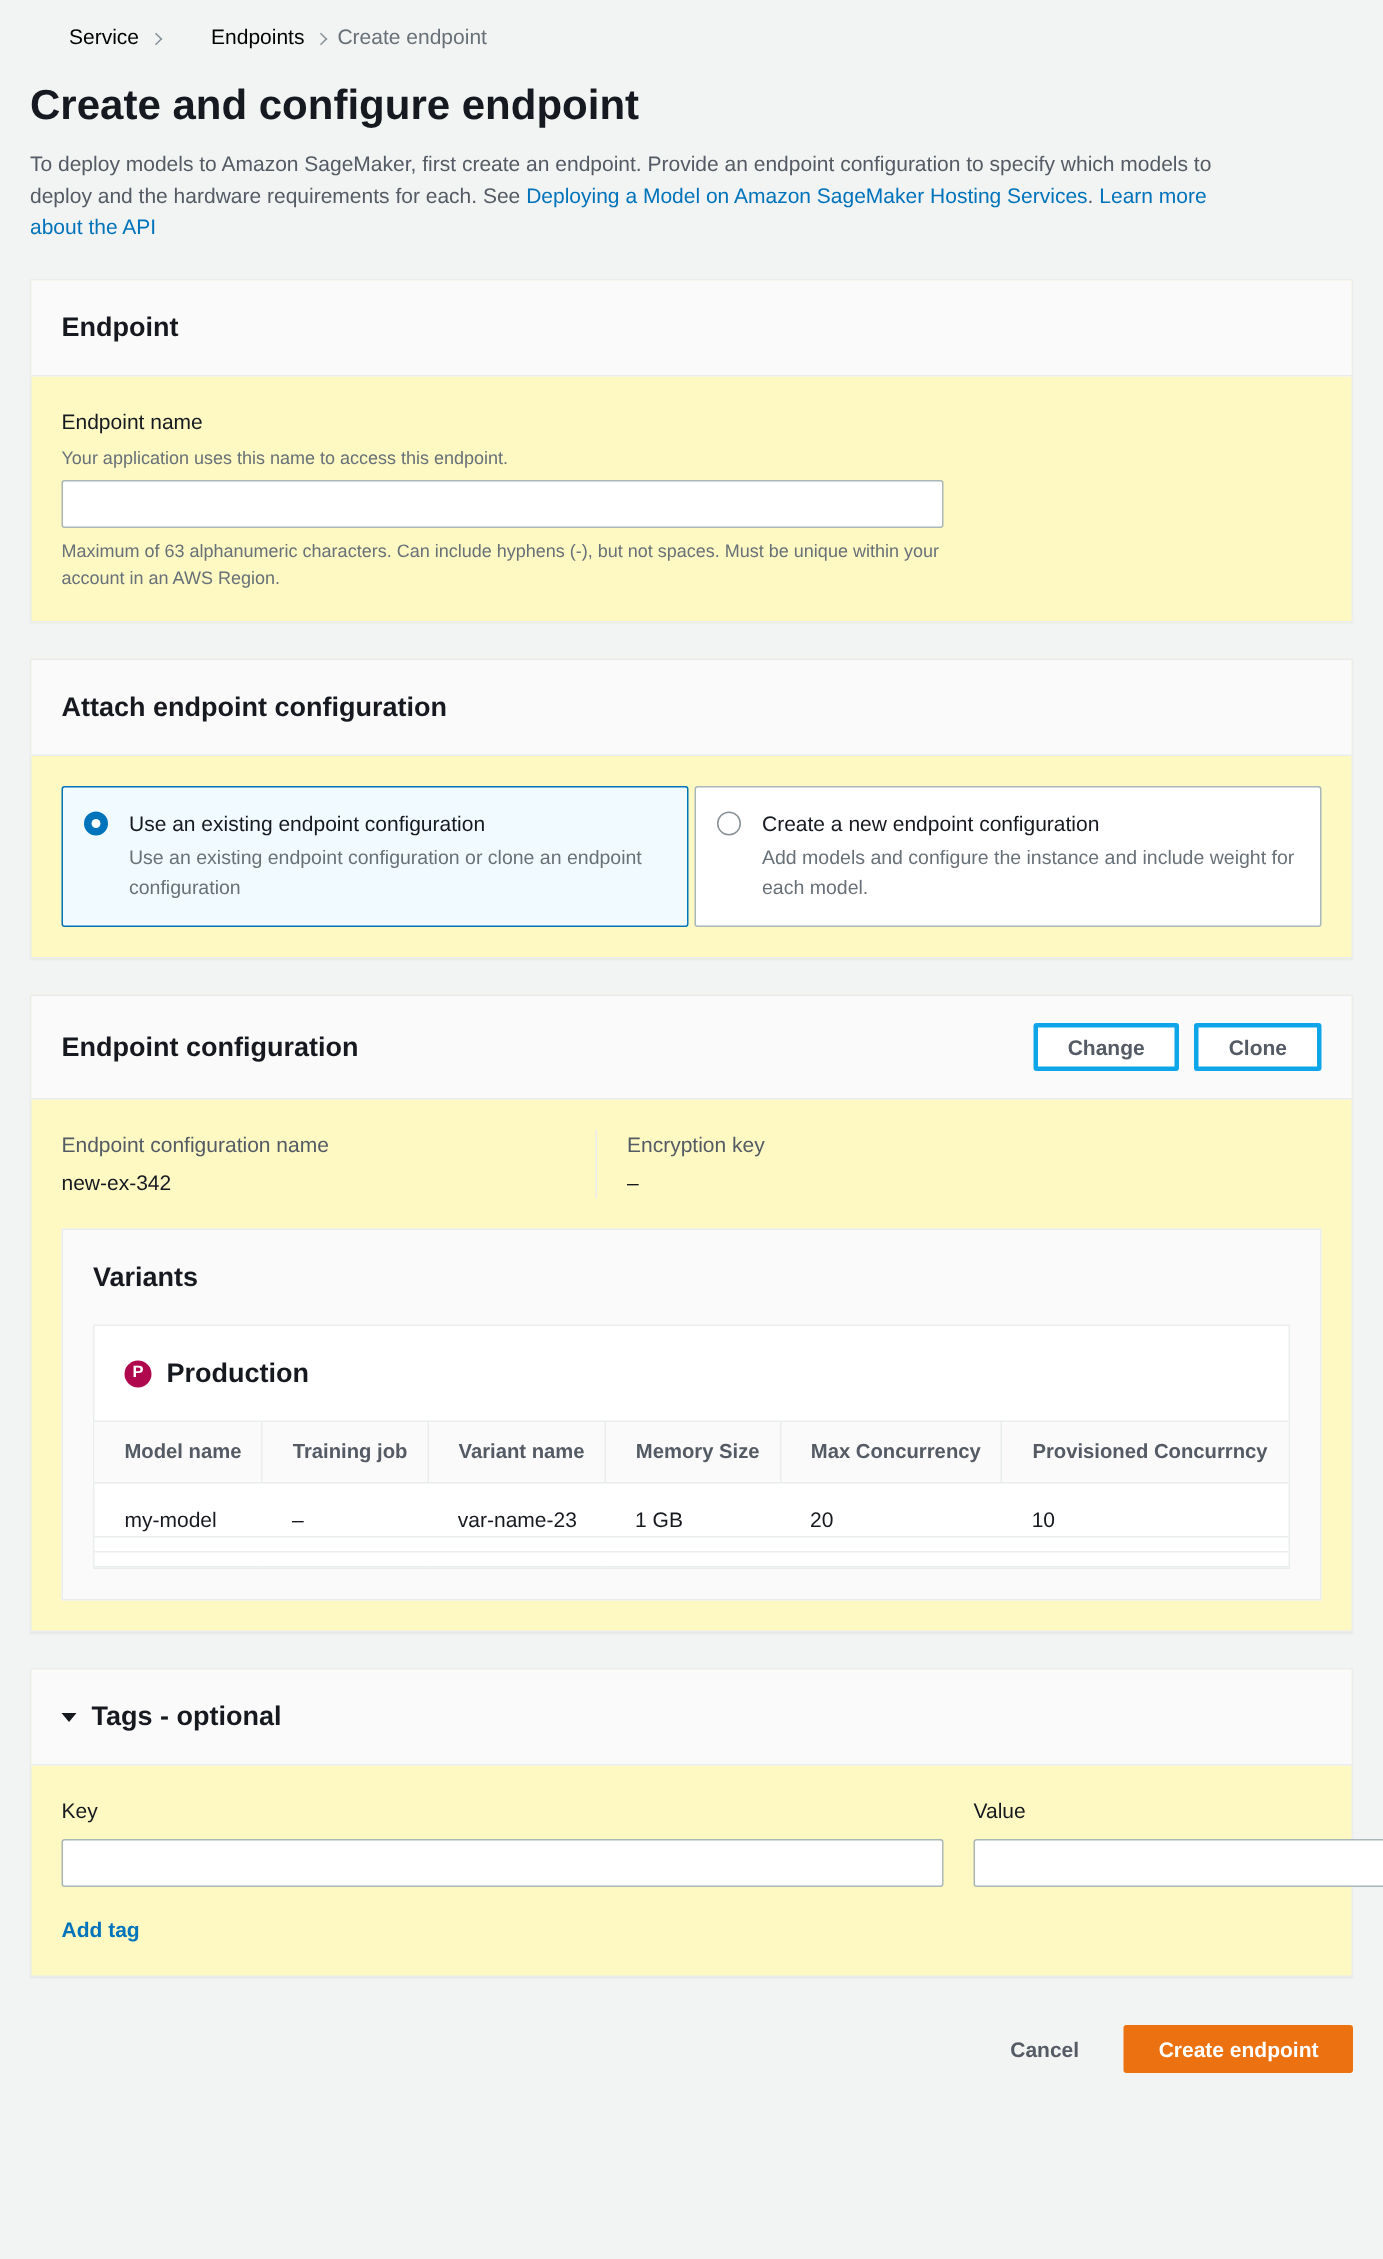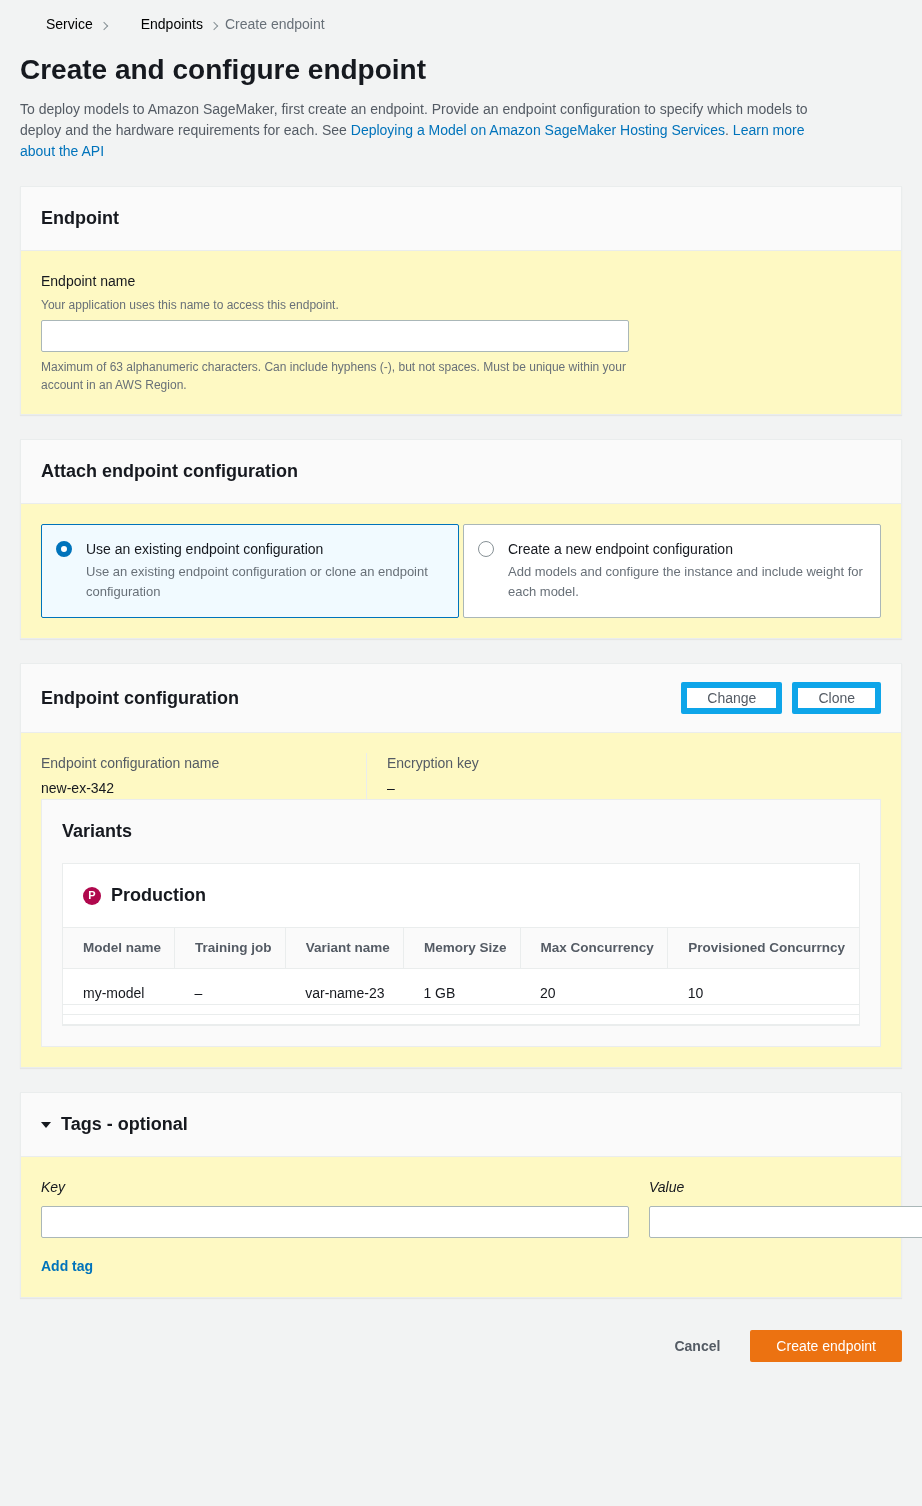--- a/index.html
+++ b/index.html
@@ -134,24 +134,24 @@
   .radio-tile .tile-desc {
     color: #687078;
     font-size: 13px;
     margin-top: 2px;
   }
   .btn {
     display: inline-flex;
     align-items: center;
     justify-content: center;
     padding: 6px 20px;
-    border: 6px solid #0ea5e9;
+    border: 3px solid #0ea5e9;
     background: #fff;
     color: #545b64;
-    font-weight: 400;
+    font-weight: 700;
     font-size: 14px;
     border-radius: 2px;
     cursor: pointer;
     height: 32px;
   }
   .btn-primary {
     background: #ec7211;
     border-color: #ec7211;
     color: #fff;
   }
@@ -160,21 +160,22 @@
     background: transparent;
     color: #545b64;
     font-weight: 700;
   }
   .header-actions {
     display: flex;
     gap: 10px;
   }
   .kv-row {
     display: flex;
-    gap: 25px;
+    gap: 56px;
+    margin-bottom: 20px;
   }
   .kv-block {
     min-width: 300px;
   }
   .kv-block.sep {
     border-left: 1px solid #eaeded;
     padding-left: 20px;
   }
   .kv-label {
     color: #545b64;
@@ -272,21 +273,20 @@
     display: flex;
     gap: 20px;
     align-items: flex-end;
   }
   .tag-col {
     display: flex;
     flex-direction: column;
   }
   .tag-col .form-label {
     margin-bottom: 8px;
-    font-style: italic;
   }
   .tag-col input {
     width: 236px;
   }
   .add-tag {
     color: #0073bb;
     font-weight: 700;
     margin-top: 18px;
     cursor: pointer;
     font-size: 14px;

